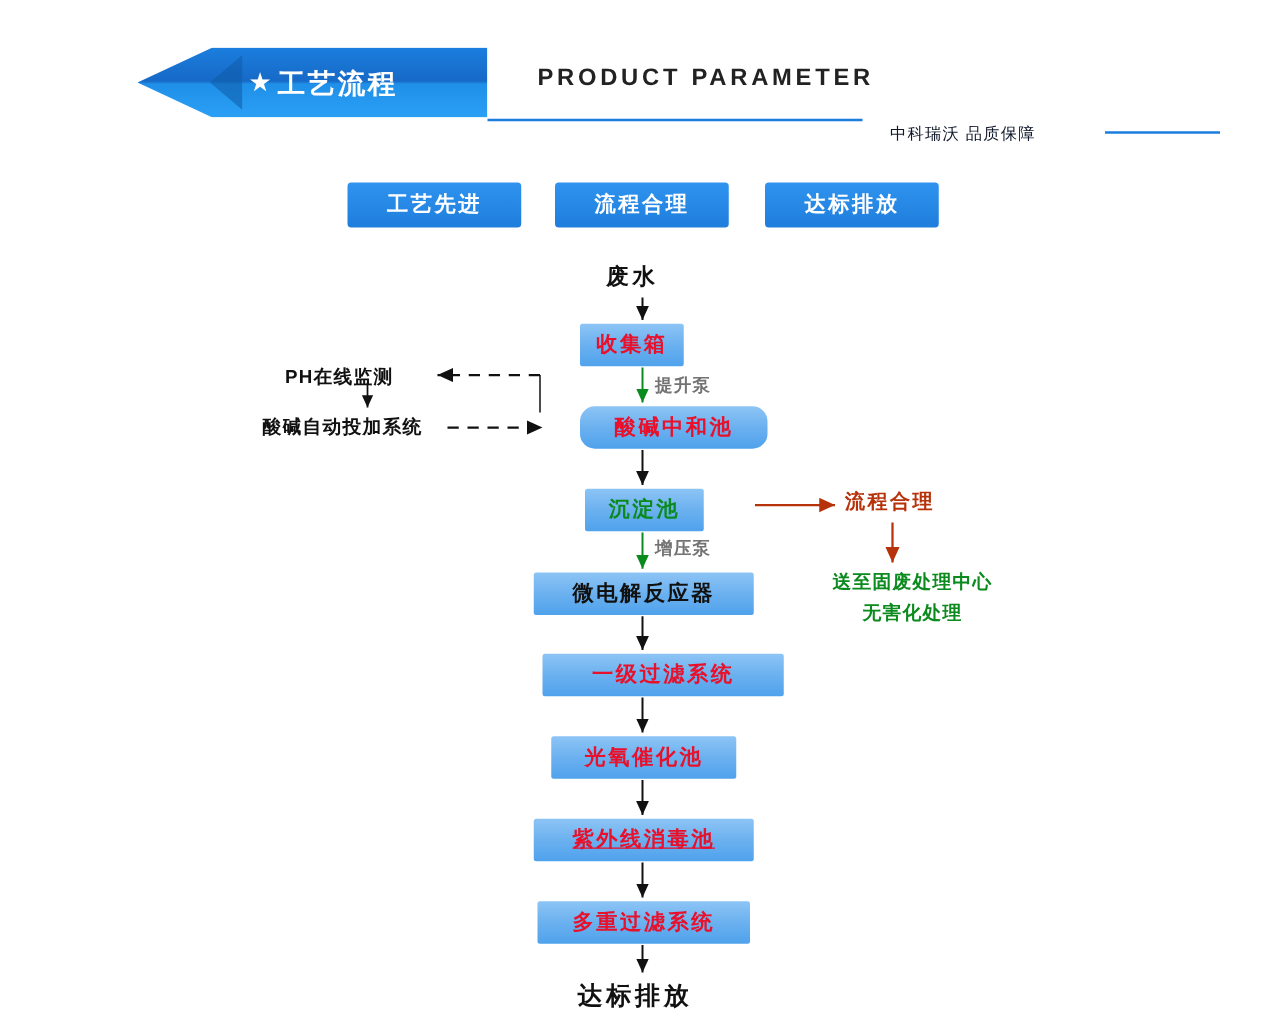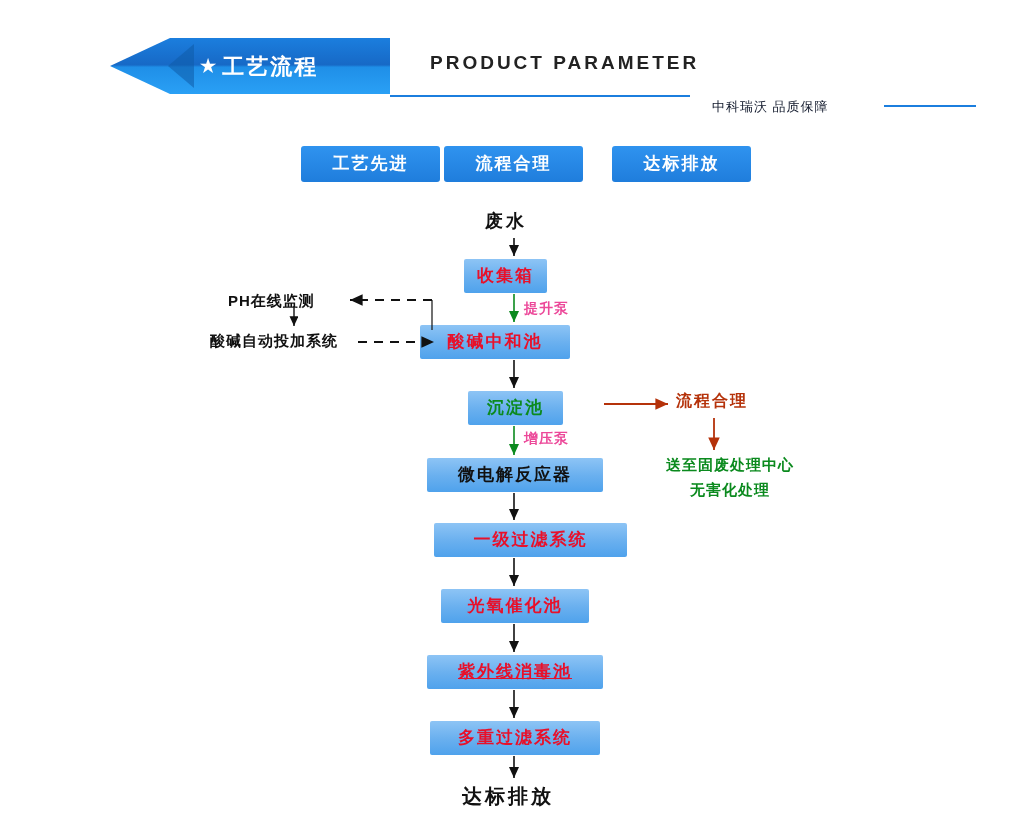--- a/index.html
+++ b/index.html
@@ -111,21 +111,21 @@
     line-height: 36px;
     text-align: center;
     color: #ffffff;
     font-size: 17px;
     font-weight: bold;
     letter-spacing: 2px;
     background: linear-gradient(to bottom, #2f93ef 0%, #1f7ddc 100%);
     border-radius: 3px;
     white-space: nowrap;
   }
-  #pill-0 { left: 278px; top: 146px; width: 139px; margin-left: 23px; }
+  #pill-0 { left: 278px; top: 146px; width: 139px; }
   #pill-1 { left: 444px; top: 146px; width: 139px; }
   #pill-2 { left: 612px; top: 146px; width: 139px; }
 
   
   .flow-box {
     position: absolute;
     height: 34px;
     line-height: 34px;
     text-align: center;
     font-size: 17px;
@@ -145,21 +145,21 @@
     font-size: 18px;
     font-weight: bold;
     letter-spacing: 3px;
     white-space: nowrap;
     color: #111111;
   }
   .small-green {
     position: absolute;
     font-size: 14px;
     font-weight: bold;
-    color: #ec4899;
+    color: #737373;
     letter-spacing: 1px;
     white-space: nowrap;
   }
   .side-label {
     position: absolute;
     font-size: 15px;
     font-weight: bold;
     color: #111111;
     letter-spacing: 1px;
     white-space: nowrap;
@@ -210,21 +210,21 @@
 
 <div class="pill" id="pill-0">工艺先进</div>
 <div class="pill" id="pill-1">流程合理</div>
 <div class="pill" id="pill-2">达标排放</div>
 
 <div class="plain-label" style="left:485px; top:209px;">废水</div>
 
 <div class="flow-box txt-red" style="left:464px; top:259px; width:83px;">收集箱</div>
 <div class="small-green" style="left:524px; top:300px;">提升泵</div>
 
-<div class="flow-box txt-red" style="left:420px; top:325px; width:150px;">酸碱中和池</div>
+<div class="flow-box txt-red" style="left:464px; top:325px; width:150px;border-radius:12px;">酸碱中和池</div>
 
 <div class="side-label" style="left:228px; top:292px;">PH在线监测</div>
 <div class="side-label" style="left:210px; top:332px;">酸碱自动投加系统</div>
 
 <div class="flow-box txt-green" style="left:468px; top:391px; width:95px;">沉淀池</div>
 <div class="small-green" style="left:524px; top:430px;">增压泵</div>
 
 <div class="side-red-brown" style="left:676px; top:391px;">流程合理</div>
 <div class="side-green" style="left:640px; top:456px; width:180px;">送至固废处理中心</div>
 <div class="side-green" style="left:640px; top:481px; width:180px;">无害化处理</div>

